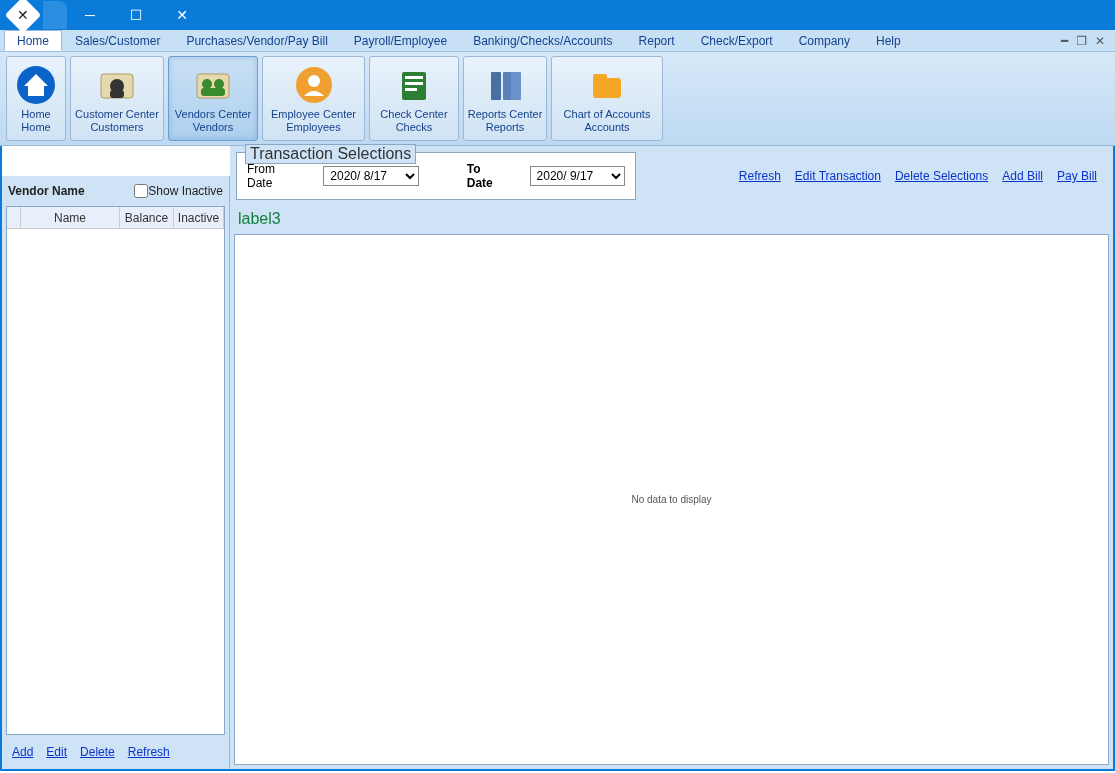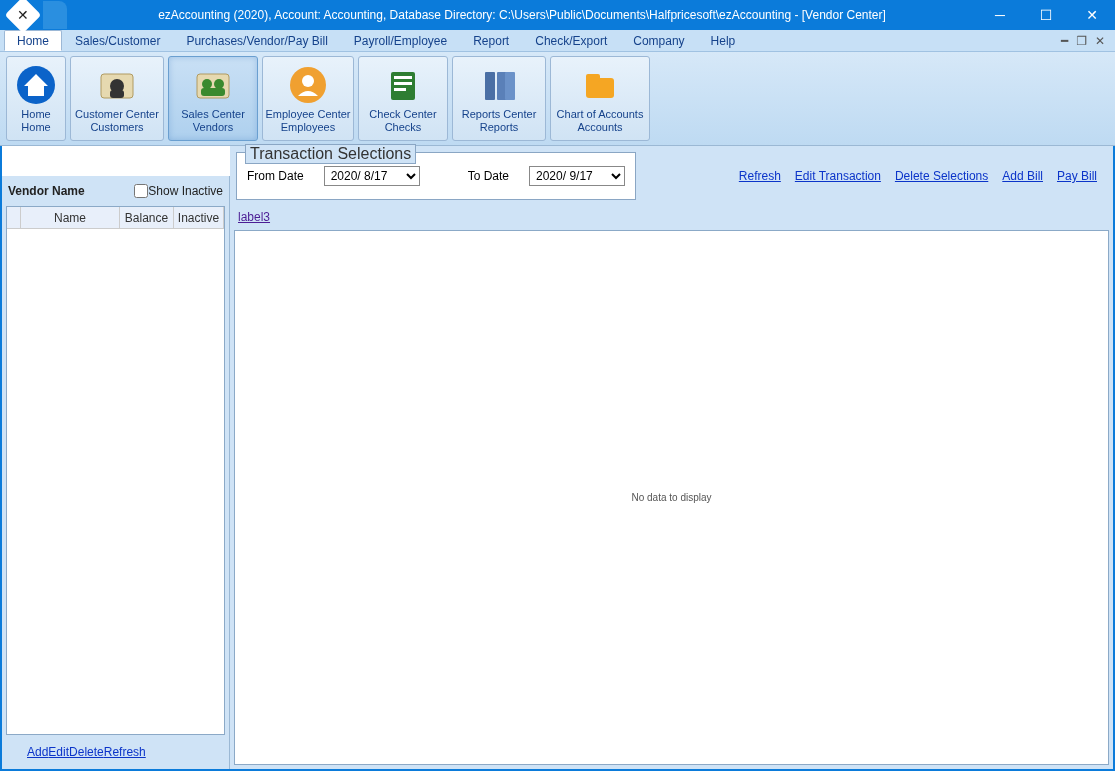--- a/index.html
+++ b/index.html
@@ -38,63 +38,63 @@
   .show-inactive { margin-left:auto; display:flex; align-items:flex-end; font-size:12px; }
   .show-inactive input { width:14px; height:14px; }
   .left-grid { flex:1; margin:0 4px; background:#fff; border:1px solid #8ba9c7; display:flex; flex-direction:column; }
   .grid-headers { display:flex; height:22px; background:#e8effa; border-bottom:1px solid #ccc; font-size:12px; color:#333; }
   .gh { border-right:1px solid #ccc; display:flex; align-items:center; justify-content:center; }
   .gh.c0 { width:14px; }
   .gh.c1 { flex:1; }
   .gh.c2 { width:54px; }
   .gh.c3 { width:50px; }
   .grid-body { flex:1; background:#fff; }
-  .left-actions { height:34px; display:flex; align-items:center; gap:0; padding:0 25px; font-size:12px; }
+  .left-actions { height:34px; display:flex; align-items:center; gap:13px; padding:0 10px; font-size:12px; }
   .left-actions a { color:#0b34c9; text-decoration:underline; }
   
   .right-panel { flex:1; display:flex; flex-direction:column; background:#cfe3f6; }
   .trans-fieldset { margin:6px; border:1px solid #8aa6c4; background:#fff; padding:10px 10px 10px 10px; position:relative; height:48px; display:flex; align-items:center; gap:20px; width:400px; }
   .trans-fieldset .legend { position:absolute; top:-9px; left:8px; background:#cfe3f6; padding:0 4px; font-size:16px; color:#333; border:1px solid #8aa6c4; }
   .date-label { font-size:12px; }
   .date-select { width:96px; height:20px; border:1px solid #888; font-size:12px; padding:1px 2px; background:#fff; }
   .top-row { display:flex; align-items:center; }
   .trans-actions { display:flex; gap:14px; padding:0 8px; align-items:center; font-size:12px; margin-left:auto; margin-right:8px; }
   .trans-actions a { color:#0b34c9; text-decoration:underline; }
-  .label3 { font-size:12px; color:#4c1d95; padding:4px 8px;text-decoration:underline; }
+  .label3 { font-size:16px; color:#15803d; padding:4px 8px; }
   .data-area { flex:1; margin:2px 4px 4px 4px; background:#fff; border:1px solid #8ba9c7; display:flex; align-items:center; justify-content:center; }
   .no-data { font-size:10px; color:#555; }
 
   
   svg { display:block; }
 </style>
 </head>
 <body>
 
 <div class="titlebar">
   <div class="title-icon">
     <div class="title-icon-shape">
         <span>✕</span>
       </div>
   </div>
   <div class="title-tab"></div>
-  <div class="title-text">ezAccounting (2020), Account: Accounting, Database Directory: C:\Users\Public\Documents\Halfpricesoft\ezAccounting - [Vendor Center]</div>
   <div class="win-controls">
     <div class="win-btn">─</div>
     <div class="win-btn">☐</div>
     <div class="win-btn">✕</div>
   </div>
 </div>
 
 <div class="menustrip">
 
   <div id="menu-holder" style="display:flex;">
       <div class="menu-item active">Home</div>
       <div class="menu-item">Sales/Customer</div>
       <div class="menu-item">Purchases/Vendor/Pay Bill</div>
       <div class="menu-item">Payroll/Employee</div>
+      <div class="menu-item">Banking/Checks/Accounts</div>
       <div class="menu-item">Report</div>
       <div class="menu-item">Check/Export</div>
       <div class="menu-item">Company</div>
       <div class="menu-item">Help</div>
     </div>
   <div class="mdi-controls">
     <span>━</span>
     <span>❐</span>
     <span>✕</span>
   </div>
@@ -124,24 +124,24 @@
     </div>
     <div class="ribbon-btn active" style="width: 90px;">
       <div class="ribbon-icon">
         <svg width="48" height="42" viewBox="0 0 48 42">
           <rect x="8" y="10" width="32" height="24" rx="3" fill="#e6d9b0" stroke="#b09a60"></rect>
           <circle cx="18" cy="20" r="5" fill="#3a8a2e"></circle>
           <circle cx="30" cy="20" r="5" fill="#3a8a2e"></circle>
           <rect x="12" y="24" width="24" height="8" rx="3" fill="#3a8a2e"></rect>
         </svg>
       </div>
-    <div class="ribbon-label">Sales Center</div>
+    <div class="ribbon-label">Vendors Center</div>
     <div class="ribbon-sublabel">Vendors</div>
     </div>
-    <div class="ribbon-btn" style="width: 92px;">
+    <div class="ribbon-btn" style="width: 103px;">
       <div class="ribbon-icon">
         <svg width="48" height="42" viewBox="0 0 48 42">
           <circle cx="24" cy="21" r="18" fill="#f0a030"></circle>
           <circle cx="24" cy="17" r="6" fill="#fff"></circle>
           <path d="M14 32 Q24 22 34 32 Z" fill="#fff"></path>
         </svg>
       </div>
     <div class="ribbon-label">Employee Center</div>
     <div class="ribbon-sublabel">Employees</div>
     </div>
@@ -150,32 +150,32 @@
         <svg width="48" height="42" viewBox="0 0 48 42">
           <rect x="12" y="8" width="24" height="28" rx="2" fill="#2e7d32"></rect>
           <rect x="15" y="12" width="18" height="3" fill="#fff"></rect>
           <rect x="15" y="18" width="18" height="3" fill="#fff"></rect>
           <rect x="15" y="24" width="12" height="3" fill="#fff"></rect>
         </svg>
       </div>
     <div class="ribbon-label">Check Center</div>
     <div class="ribbon-sublabel">Checks</div>
     </div>
-    <div class="ribbon-btn" style="width: 94px;">
+    <div class="ribbon-btn" style="width: 84px;">
       <div class="ribbon-icon">
         <svg width="48" height="42" viewBox="0 0 48 42">
           <rect x="10" y="8" width="10" height="28" rx="1" fill="#4a6fa5"></rect>
           <rect x="22" y="8" width="10" height="28" rx="1" fill="#5a80b8"></rect>
           <rect x="30" y="8" width="10" height="28" rx="1" fill="#6b92c9"></rect>
         </svg>
       </div>
     <div class="ribbon-label">Reports Center</div>
     <div class="ribbon-sublabel">Reports</div>
     </div>
-    <div class="ribbon-btn" style="width: 100px;">
+    <div class="ribbon-btn" style="width: 112px;">
       <div class="ribbon-icon">
         <svg width="48" height="42" viewBox="0 0 48 42">
           <rect x="10" y="14" width="28" height="20" rx="3" fill="#f5a623"></rect>
           <rect x="10" y="10" width="14" height="8" rx="2" fill="#f5a623"></rect>
         </svg>
       </div>
     <div class="ribbon-label">Chart of Accounts</div>
     <div class="ribbon-sublabel">Accounts</div>
     </div>
   </div>
@@ -208,21 +208,21 @@
   </div>
 
   <div class="right-panel">
     <div class="top-row">
       <div class="trans-fieldset">
         <span class="legend">Transaction Selections</span>
         <span class="date-label">From Date</span>
         <select class="date-select">
           <option>2020/ 8/17</option>
         </select>
-        <span class="date-label" style="margin-left:28px;">To Date</span>
+        <span class="date-label" style="margin-left:28px;font-weight:bold;">To Date</span>
         <select class="date-select">
           <option>2020/ 9/17</option>
         </select>
       </div>
       <div class="trans-actions">
         <a href="#">Refresh</a>
         <a href="#">Edit Transaction</a>
         <a href="#">Delete Selections</a>
         <a href="#">Add Bill</a>
         <a href="#">Pay Bill</a>

